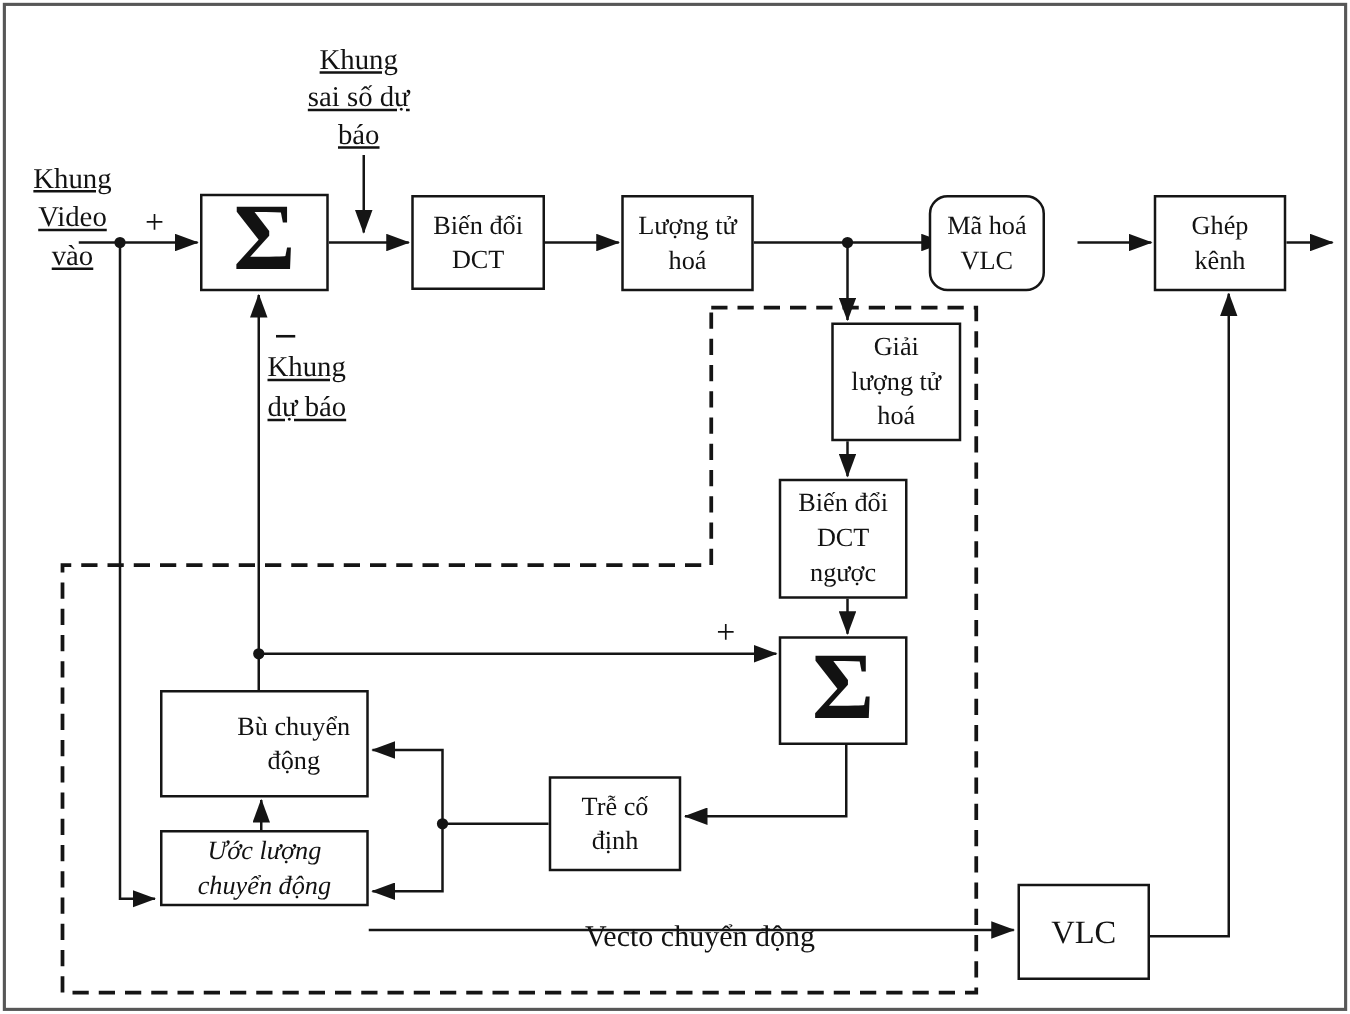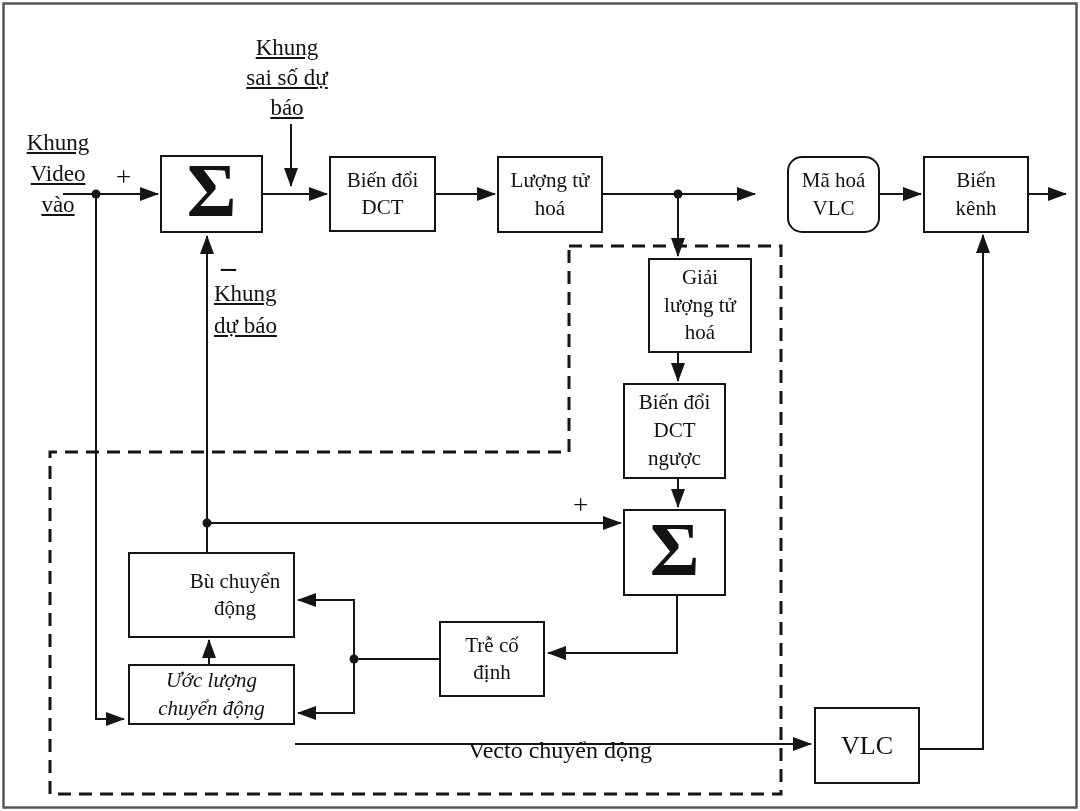--- a/index.html
+++ b/index.html
@@ -71,27 +71,27 @@
 </svg>
 
 <div class="block sigma" style="left:160px;top:155px;width:103px;height:78px;">Σ</div>
 
 <div class="block" style="left:329px;top:156px;width:107px;height:76px;">Biến đổi
 DCT</div>
 
 <div class="block" style="left:497px;top:156px;width:106px;height:77px;">Lượng tử
 hoá</div>
 
-<div class="block" style="left:787px;top:156px;width:93px;height:77px;border-radius:15px;">Mã hoá
+<div class="block" style="left:743px;top:156px;width:93px;height:77px;border-radius:15px;">Mã hoá
 VLC</div>
 
-<div class="block" style="left:923px;top:156px;width:106px;height:77px;">Biến
+<div class="block" style="left:923px;top:156px;width:106px;height:77px;">Ghép
 kênh</div>
 
-<div class="block" style="left:648px;top:258px;width:104px;height:95px;line-height:1.32;">Giải
+<div class="block" style="left:665px;top:258px;width:104px;height:95px;line-height:1.32;">Giải
 lượng tử
 hoá</div>
 
 <div class="block" style="left:623px;top:383px;width:103px;height:96px;line-height:1.32;">Biến đổi
 DCT
 ngược</div>
 
 <div class="block sigma" style="left:623px;top:509px;width:103px;height:87px;">Σ</div>
 
 <div class="block" style="left:439px;top:621px;width:106px;height:76px;">Trễ cố

